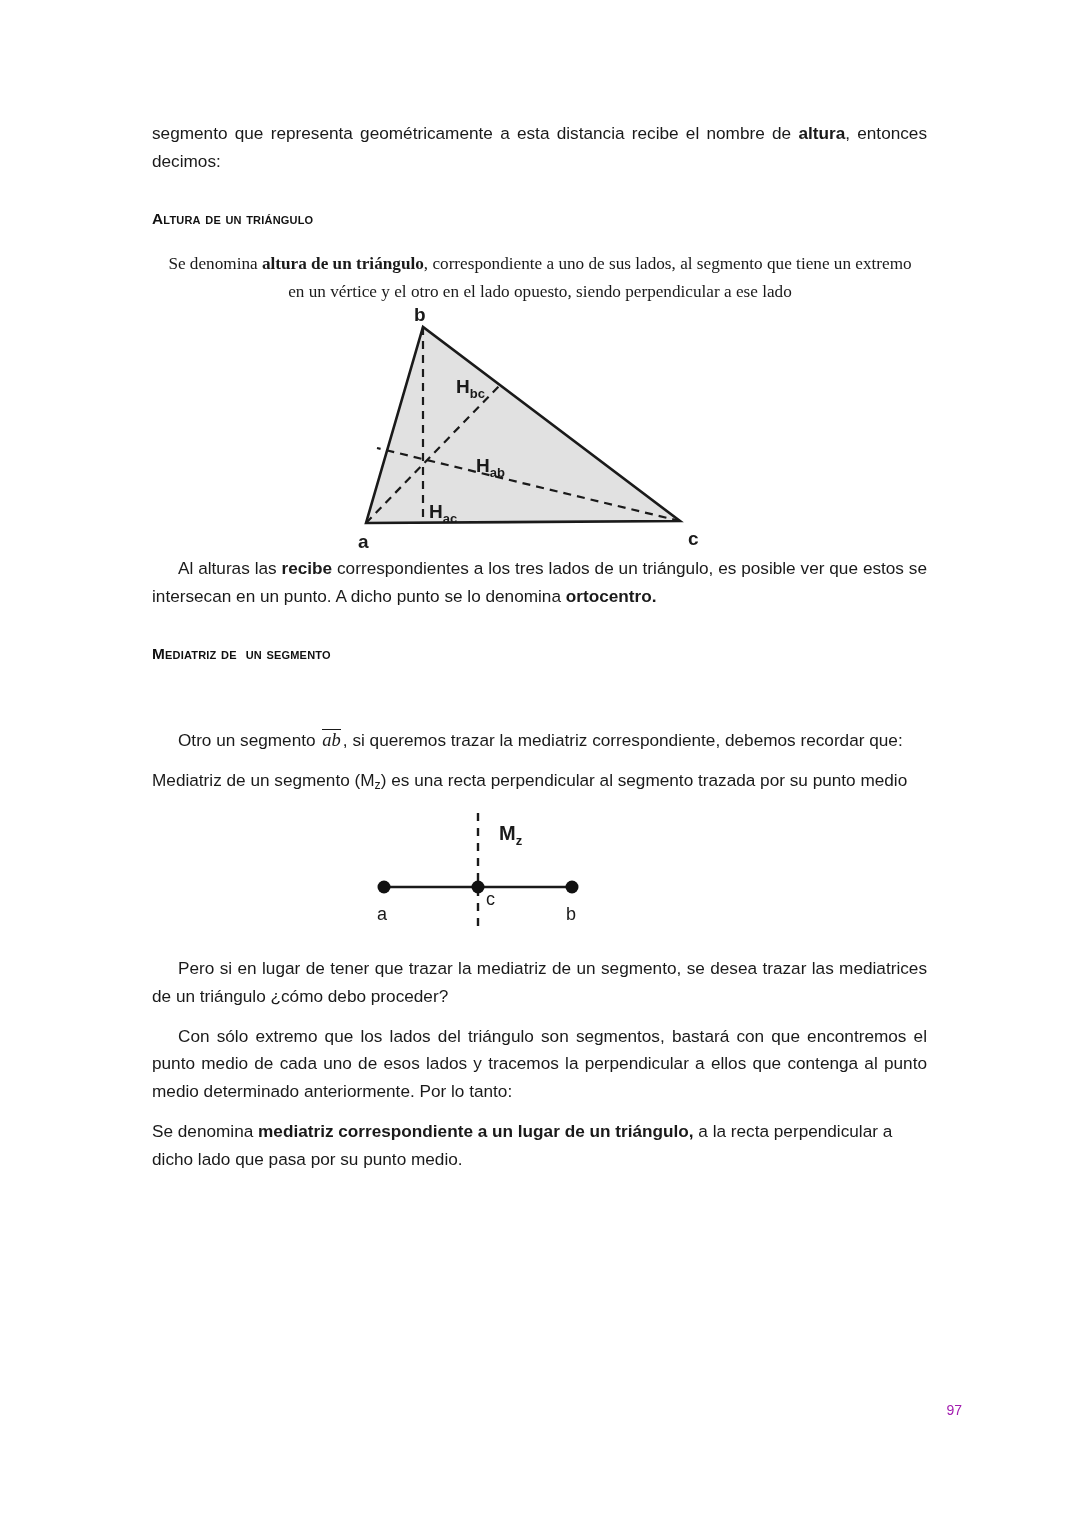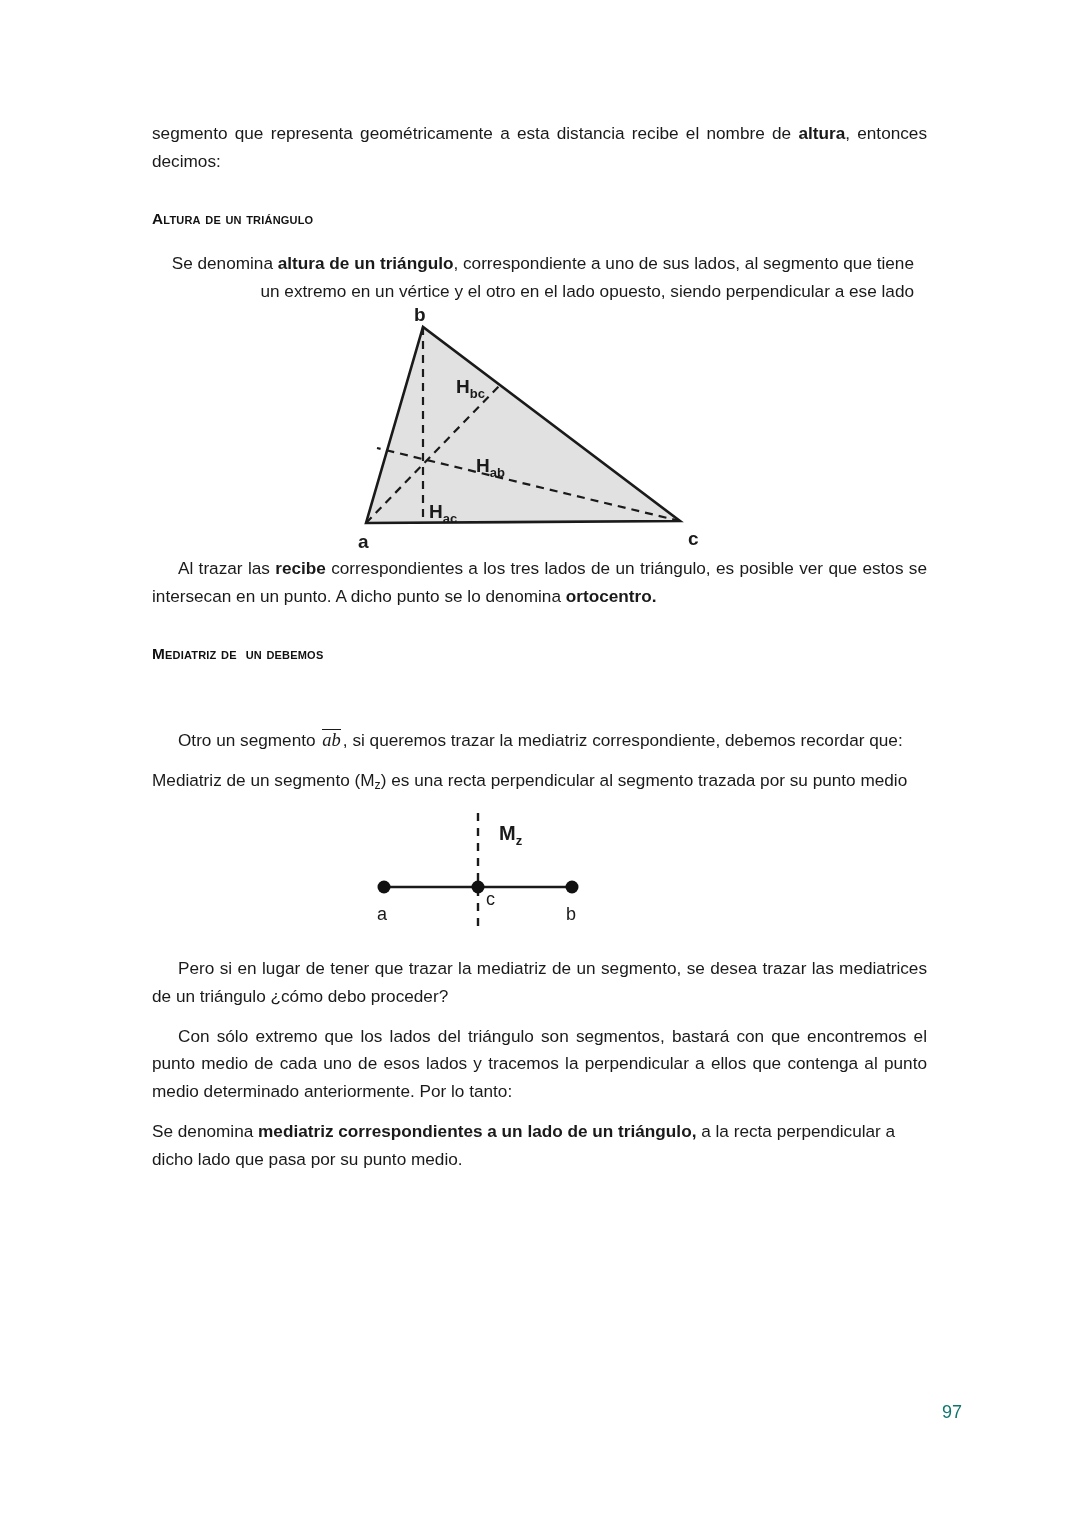--- a/index.html
+++ b/index.html
@@ -31,21 +31,21 @@
 
   p.body {
     font-size: 17.2px;
     line-height: 1.62;
     text-align: justify;
     text-justify: inter-word;
     margin: 0 0 0 0;
     color: #1a1a1a;
   }
   p.body.indent { text-indent: 26px; }
-  p.nojust { text-align: right; }
+  p.nojust { text-align: center; font-family: Liberation Serif, serif; }
   p.center { text-align: left; text-indent: 0; }
 
   .heading {
     font-size: 15.4px;
     font-weight: bold;
     font-variant: small-caps;
     letter-spacing: 0.2px;
     margin: 0;
     color: #111111;
     white-space: pre;
@@ -81,22 +81,22 @@
   }
   .fig-triangle { height: 250px; }
   .fig-segment  { height: 160px; text-decoration: underline; }
 
   svg { display: block; overflow: visible; }
 
   .pagenum {
     position: absolute;
     right: 118px;
     top: 1402px;
-    font-size: 18px;
-    color: #0f766e;
+    font-size: 14px;
+    color: #a21caf;
   }
 </style>
 </head>
 <body>
 
 <div class="page">
   <div class="content">
 
     <p class="body"><span>segmento que representa geométricamente a esta distancia recibe el nombre de </span><b>altura</b><span>, entonces decimos:</span></p>
 
@@ -118,25 +118,25 @@
         <line x1="528" y1="216" x2="225" y2="143" stroke="#1a1a1a" stroke-width="2.2" stroke-dasharray="8,6"></line>
         <text x="206" y="243" font-family="Liberation Sans, sans-serif" font-size="19" font-weight="bold" fill="#1a1a1a">a</text>
         <text x="262" y="16" font-family="Liberation Sans, sans-serif" font-size="19" font-weight="bold" fill="#1a1a1a">b</text>
         <text x="536" y="240" font-family="Liberation Sans, sans-serif" font-size="19" font-weight="bold" fill="#1a1a1a">c</text>
         <text x="304" y="88" font-family="Liberation Sans, sans-serif" font-size="19" font-weight="bold" fill="#1a1a1a">H<tspan font-size="13" dy="5">bc</tspan></text>
         <text x="324" y="167" font-family="Liberation Sans, sans-serif" font-size="19" font-weight="bold" fill="#1a1a1a">H<tspan font-size="13" dy="5">ab</tspan></text>
         <text x="277" y="213" font-family="Liberation Sans, sans-serif" font-size="19" font-weight="bold" fill="#1a1a1a">H<tspan font-size="13" dy="5">ac</tspan></text>
       </svg>
     </div>
 
-    <p class="body indent"><span>Al trazar las </span><b>recibe</b><span> correspondientes a los tres lados de un triángulo, es posible ver que estos se intersecan en un punto. A dicho punto se lo denomina </span><b>ortocentro.</b></p>
+    <p class="body indent"><span>Al alturas las </span><b>recibe</b><span> correspondientes a los tres lados de un triángulo, es posible ver que estos se intersecan en un punto. A dicho punto se lo denomina </span><b>ortocentro.</b></p>
 
     <div class="spacer-lg"></div>
 
-    <p class="heading">Mediatriz de  un debemos</p>
+    <p class="heading">Mediatriz de  un segmento</p>
 
     <div style="height:52px"></div>
 
 
     <div class="spacer-sm"></div>
 
     <p class="body"><span style="display:inline-block;width:26px"></span><span>Otro un segmento </span><span class="seg-ab">ab</span><span>, si queremos trazar la mediatriz correspondiente, debemos recordar que:</span></p>
 
     <div class="spacer-sm"></div>
 
@@ -157,18 +157,18 @@
     </div>
 
     <p class="body indent">Pero si en lugar de tener que trazar la mediatriz de un segmento, se desea trazar las mediatrices de un triángulo ¿cómo debo proceder?</p>
 
     <div class="spacer-sm"></div>
 
     <p class="body indent">Con sólo extremo que los lados del triángulo son segmentos, bastará con que encontremos el punto medio de cada uno de esos lados y tracemos la perpendicular a ellos que contenga al punto medio determinado anteriormente. Por lo tanto:</p>
 
     <div class="spacer-sm"></div>
 
-    <p class="body center"><span>Se denomina </span><b>mediatriz correspondientes a un lado de un triángulo,</b><span> a la recta perpendicular a dicho lado que pasa por su punto medio.</span></p>
+    <p class="body center"><span>Se denomina </span><b>mediatriz correspondiente a un lugar de un triángulo,</b><span> a la recta perpendicular a dicho lado que pasa por su punto medio.</span></p>
 
   </div>
 
   <div class="pagenum">97</div>
 </div>
 
 </body></html>

